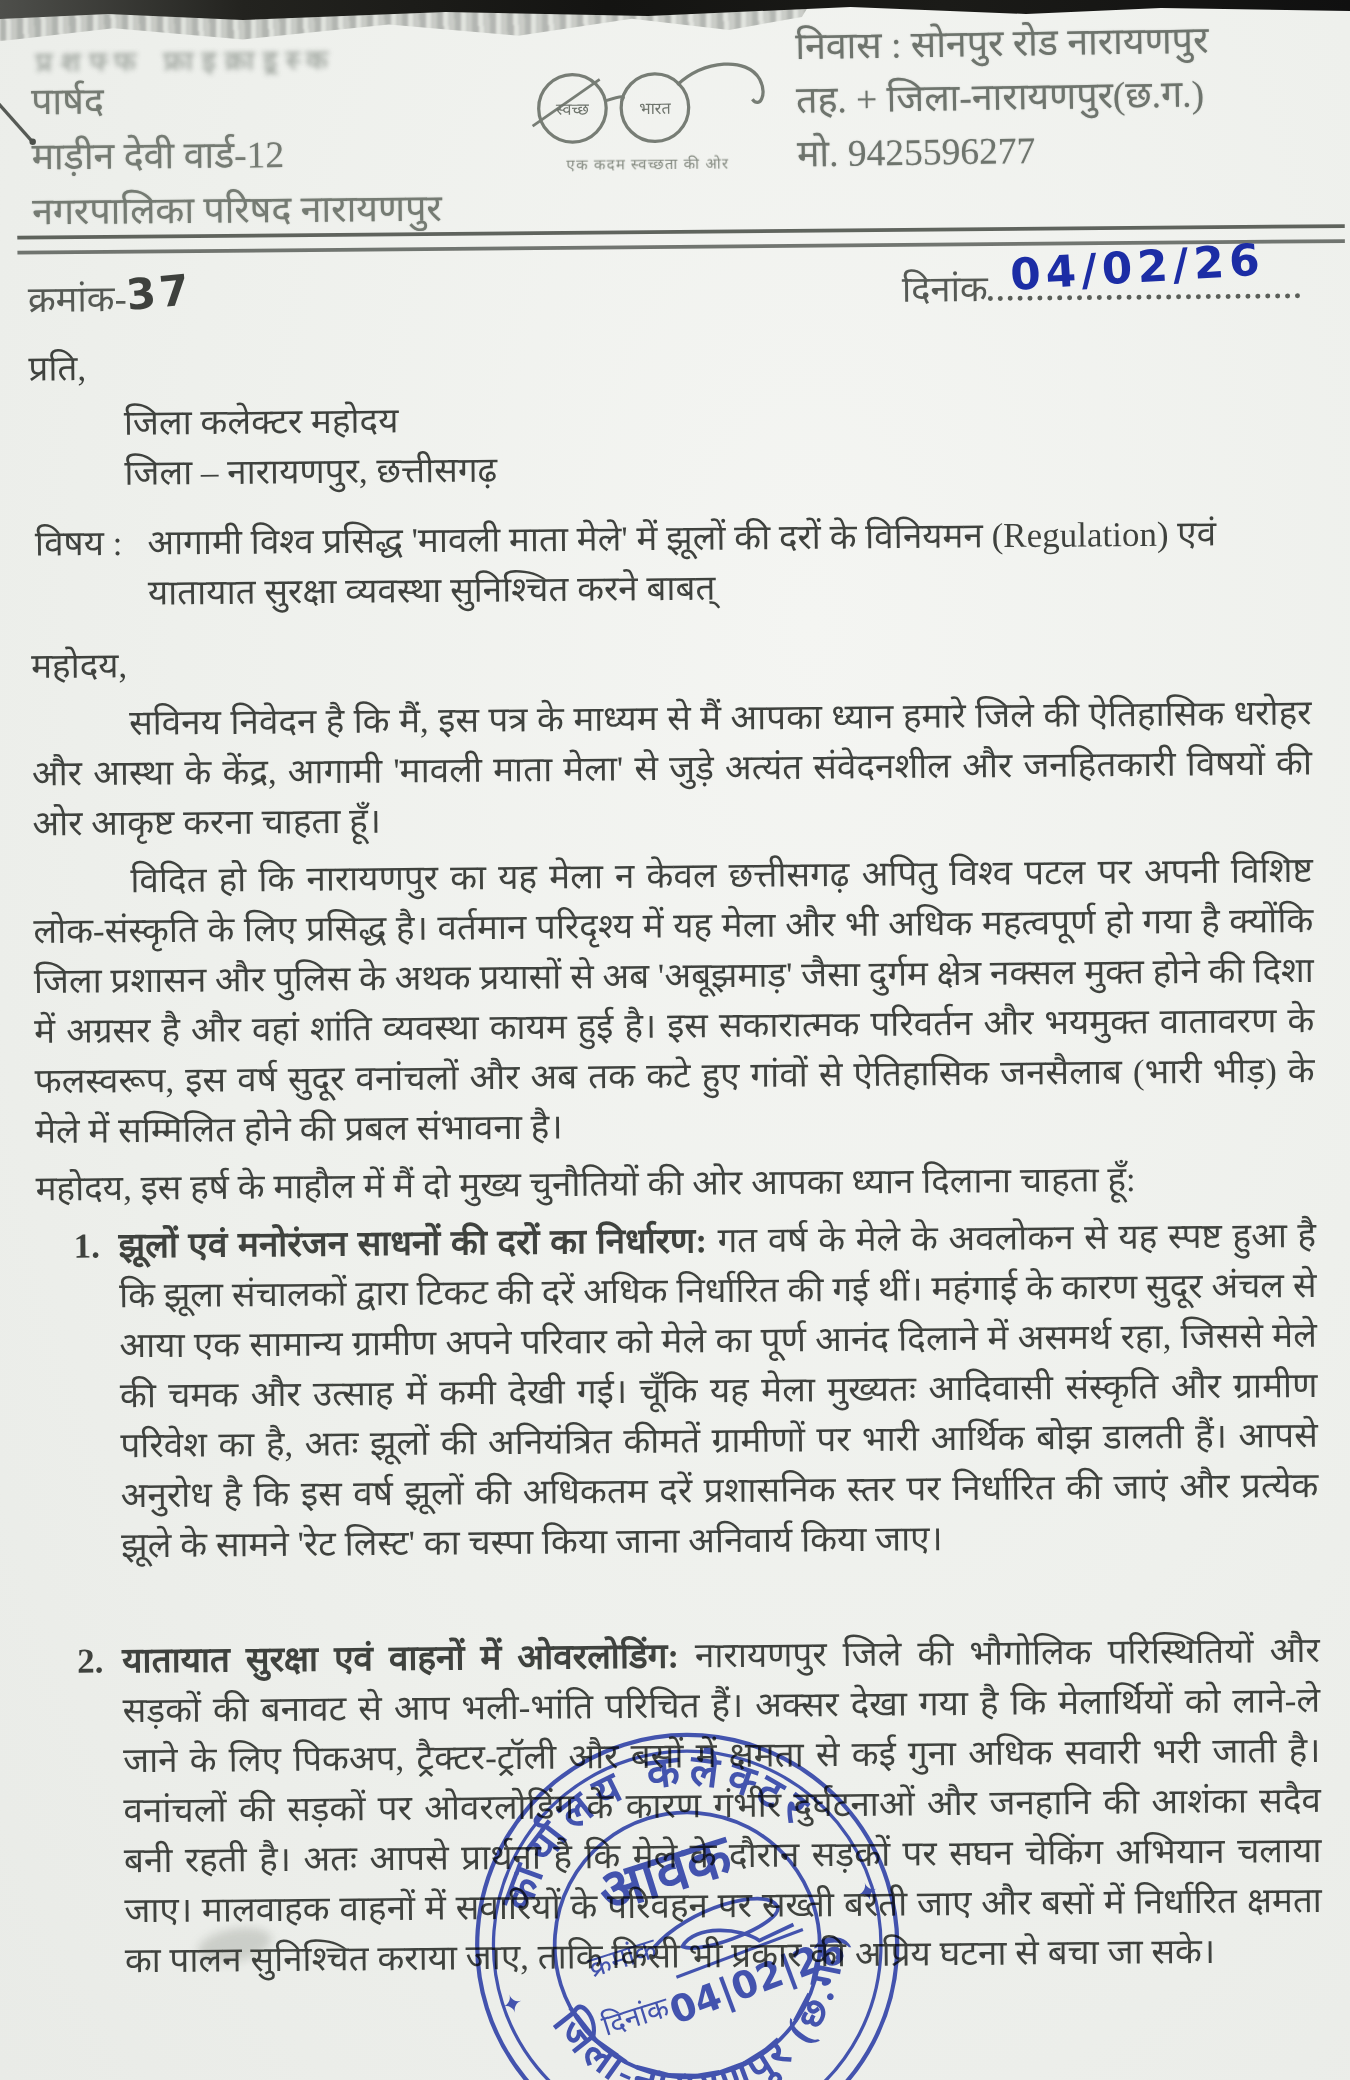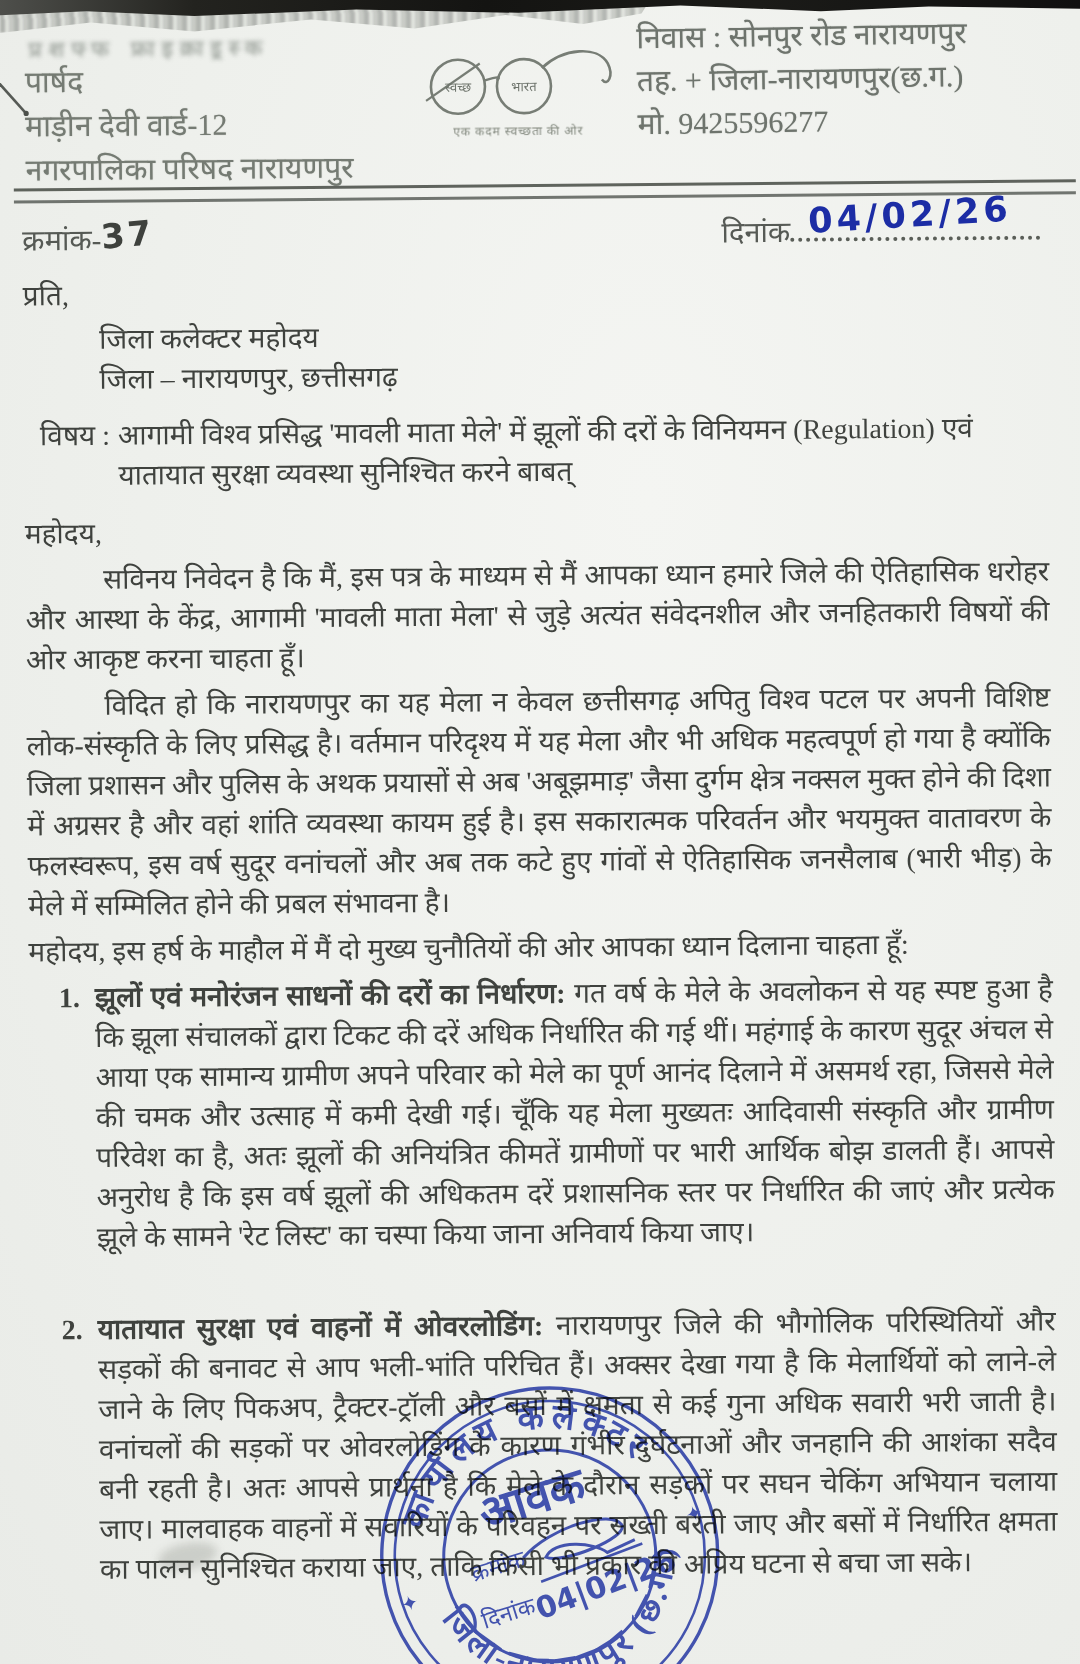--- a/index.html
+++ b/index.html
@@ -70,21 +70,21 @@
   .date-dots{display:inline-block;width:250px;border-bottom:4px dotted #5a5e58;height:24px;}
   .date-hand{
     position:absolute;right:28px;top:-16px;
     font-family:"DejaVu Sans",sans-serif;
     font-size:35px;font-weight:600;color:#1c2da5;
     transform:rotate(-3deg);letter-spacing:4px;
   }
   .prati{margin:0 0 4px 0;}
   .recipient{margin-left:76px;}
   .subject{position:relative;margin-top:16px;padding-left:94px;}
-  .subject .lbl{position:absolute;left:16px;top:0;}
+  .subject .lbl{position:absolute;left:4px;top:0;}
   .salutation{margin-top:18px;}
   p.para{margin:6px 0 0 0;text-align:justify;text-indent:78px;}
   p.para.noindent{text-indent:0;}
   .points{margin-top:4px;}
   .point{position:relative;margin:6px 0 0 30px;padding-left:36px;text-align:justify;}
   .point + .point{margin-top:52px;}
   .pnum{position:absolute;left:0;top:0;font-weight:700;}
   .plead{font-weight:700;}
 
   

